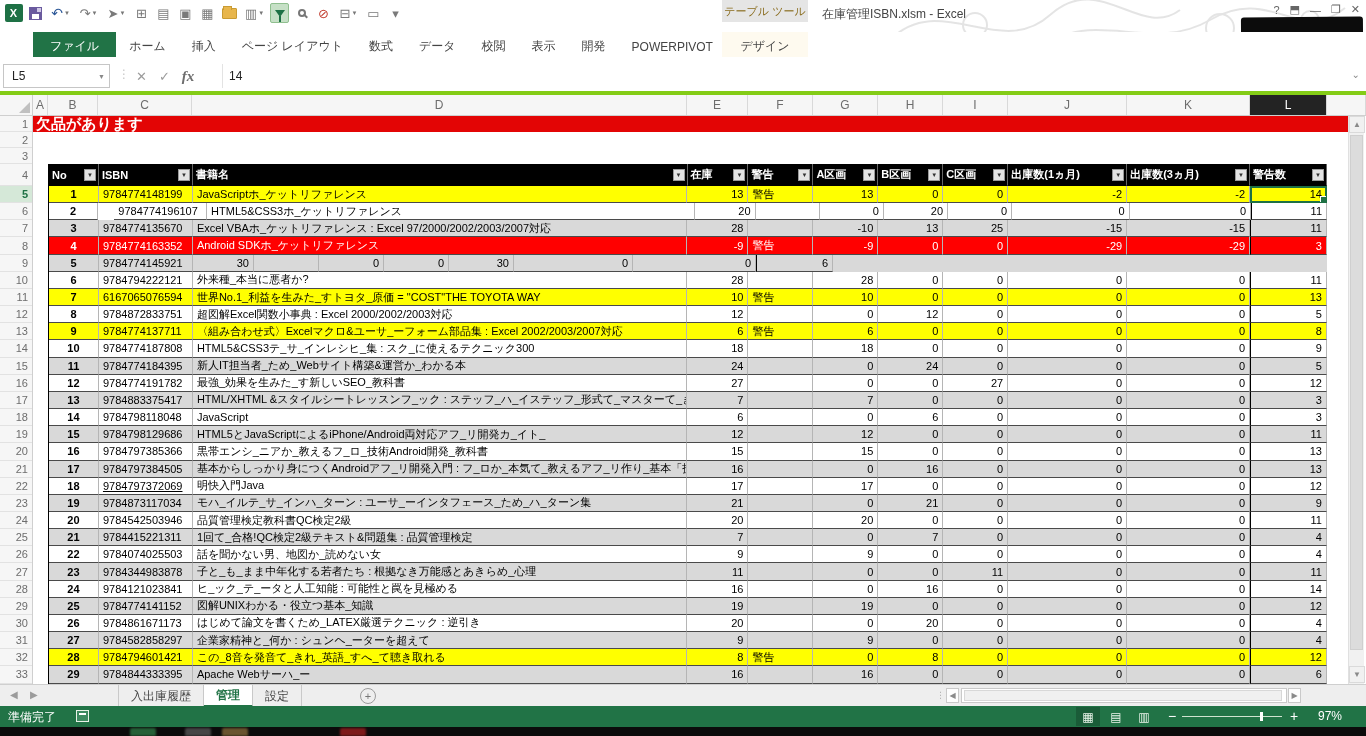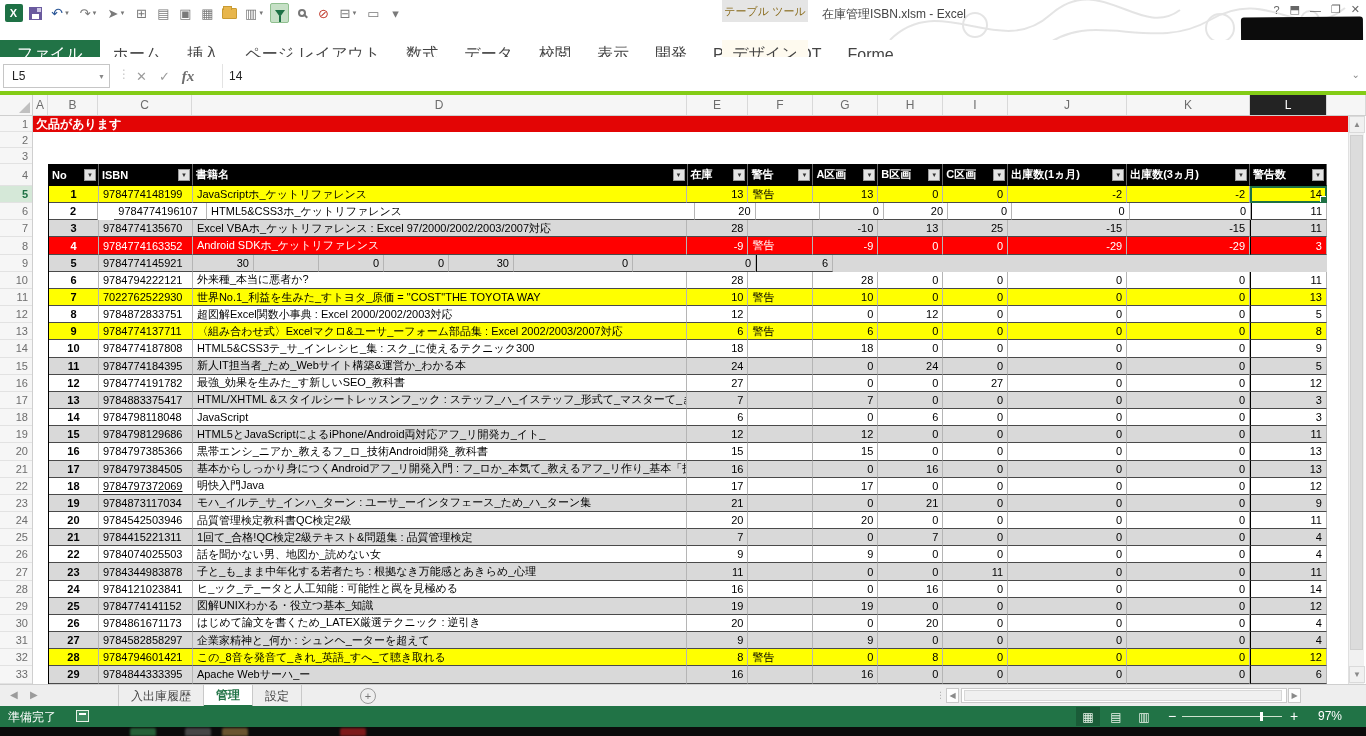--- a/index.html
+++ b/index.html
@@ -32,22 +32,22 @@
   #ctx-group { position:absolute; left:722px; top:0; width:86px; height:22px; background:#e5e5e5;
                color:#8a6d1f; font-size:11px; display:flex; align-items:center; justify-content:center; }
   #wintitle { position:absolute; left:822px; top:6px; font-size:12px; color:#444; white-space:nowrap; }
   #winbtns { position:absolute; right:6px; top:3px; display:flex; gap:10px; align-items:center;
              font-size:11px; color:#666; }
   #winbtns span { cursor:default; }
   #censor { position:absolute; right:3px; top:17px; width:122px; height:28px; background:#0c0c0c;
             border-radius:3px; transform:rotate(-.4deg); }
 
   
-  #ribbonrow { position:absolute; left:0; top:40px; width:1366px; height:29px; background:#fff;
-               display:flex; align-items:stretch; font-size:16px; color:#444; }
+  #ribbonrow { position:absolute; left:0; top:32px; width:1366px; height:29px; background:#fff;
+               display:flex; align-items:stretch; font-size:12px; color:#444;padding-left:33px; }
   .rtab { padding:0 13px; display:flex; align-items:center; white-space:nowrap; }
   .rtab.file { background:#217346; color:#fff; padding:0 17px; }
   .rtab.ctx { position:absolute; left:722px; top:0; height:29px; background:#fefaef; color:#444;
               width:86px; justify-content:center; }
 
   
   #formularow { position:absolute; left:0; top:57px; width:1366px; height:38px; background:#fff;
                 border-bottom:4px solid #84cc16; }
   #namebox { position:absolute; left:3px; top:7px; width:107px; height:24px; border:1px solid #c6c6c6;
              background:#fff; font-size:12px; color:#222; display:flex; align-items:center; padding-left:8px; }
@@ -73,21 +73,21 @@
 
   
   #gridarea { position:absolute; left:0; top:116px; width:1366px; height:568px; background:#fff; }
   #rowheaders { position:absolute; left:0; top:0; width:33px; height:568px; background:#f6f6f6;
                 border-right:1px solid #cfcfcf; }
   .rowh { border-bottom:1px solid #e2e2e2; font-size:11px; color:#6d6d6d; display:flex;
           align-items:center; justify-content:flex-end; padding-right:4px; }
   .rowh.selected { background:#d5e8d8; color:#1e7145; font-weight:bold; }
   #cells { position:absolute; left:33px; top:0; width:1315px; height:568px; }
   #banner { position:absolute; left:0; top:0; width:1315px; height:16px; background:#e30505;
-            color:#fff; font-weight:bold; font-size:12px; line-height:16px; padding-left:3px; }
+            color:#fff; font-weight:bold; font-size:15px; line-height:16px; padding-left:3px; }
   #datatable { position:absolute; left:15px; top:48px; width:1279px; border-left:1px solid #000; }
   .trow { display:flex; height:17.17px; background:#fff; }
   .trow.head { height:22px; background:#000; }
   .trow.gray { background:#d9d9d9; }
   .trow.yellow { background:#ffff00; }
   .trow.red { background:#ff0000; color:#fff; }
   .tcell { height:100%; border-right:1px solid #b5b5b5; border-bottom:1px solid #4a4a4a;
            font-size:11px; overflow:hidden; white-space:nowrap; display:flex; align-items:center; }
   .trow.head .tcell { border-right:1px solid #666; border-bottom:1px solid #000; color:#fff; font-weight:bold; }
   .tcell.c-no { justify-content:center; font-weight:bold; }
@@ -407,21 +407,21 @@
             <div class="tcell c-left" style="width: 65px;"></div>
             <div class="tcell c-right" style="width: 65px;">28</div>
             <div class="tcell c-right" style="width: 65px;">0</div>
             <div class="tcell c-right" style="width: 65px;">0</div>
             <div class="tcell c-right" style="width: 119px;">0</div>
             <div class="tcell c-right" style="width: 123px;">0</div>
             <div class="tcell c-right c-wc" style="width: 77px;">11</div>
           </div>
           <div class="trow yellow">
             <div class="tcell c-no" style="width: 50px;">7</div>
-            <div class="tcell c-left" style="width: 94px;">7022762522930</div>
+            <div class="tcell c-left" style="width: 94px;">6167065076594</div>
             <div class="tcell c-left" style="width: 495px;">世界No.1_利益を生みた_すトヨタ_原価 = "COST"THE TOYOTA WAY</div>
             <div class="tcell c-right" style="width: 61px;">10</div>
             <div class="tcell c-left" style="width: 65px;">警告</div>
             <div class="tcell c-right" style="width: 65px;">10</div>
             <div class="tcell c-right" style="width: 65px;">0</div>
             <div class="tcell c-right" style="width: 65px;">0</div>
             <div class="tcell c-right" style="width: 119px;">0</div>
             <div class="tcell c-right" style="width: 123px;">0</div>
             <div class="tcell c-right c-wc" style="width: 77px;">13</div>
           </div>

